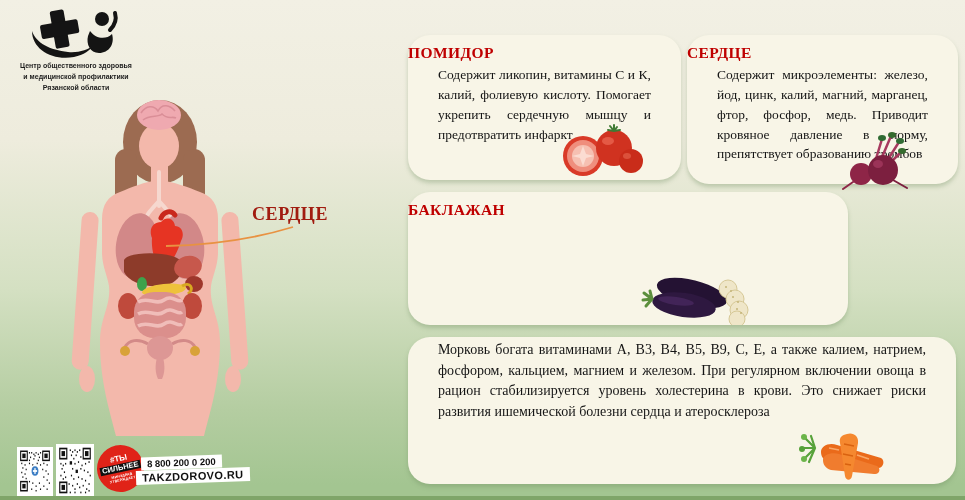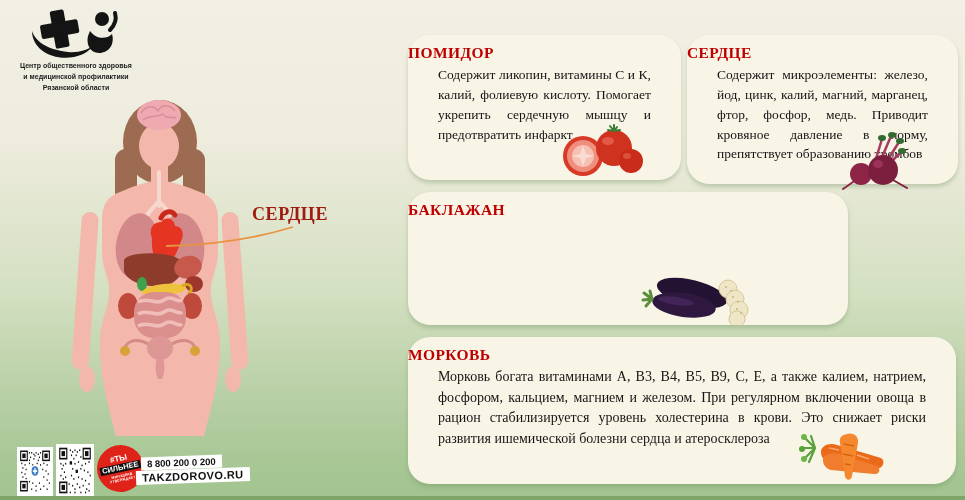--- a/index.html
+++ b/index.html
@@ -187,21 +187,20 @@
           <circle cx="91" cy="18" r="1"></circle>
         <circle cx="93" cy="24" r="1"></circle>
           <circle cx="98" cy="29" r="1"></circle>
         <circle cx="97" cy="36" r="1"></circle>
           <circle cx="101" cy="40" r="1"></circle>
       </g>
     </svg>
   </div>
 
   <div class="card card-wide card-carrot">
-    <div class="card-title">МОРКОВЬ</div>
     <div class="card-text">Морковь богата витаминами А, В3, В4, В5, В9, С, Е, а также калием, натрием, фосфором, кальцием, магнием и железом. При регулярном включении овоща в рацион стабилизируется уровень холестерина в крови. Это снижает риски развития ишемической болезни сердца и атеросклероза</div>
     <svg class="veg veg-carrot" width="95" height="60" viewBox="0 0 95 60">
       <path d="M20,26 L10,16 M20,26 L8,26 M20,26 L10,36 M20,26 L16,14 M20,26 L14,40" stroke="#57a23a" stroke-width="2.2" stroke-linecap="round"></path>
       <circle cx="9" cy="15" r="3" fill="#6cb54a"></circle>
         <circle cx="7" cy="27" r="3" fill="#57a23a"></circle>
         <circle cx="9" cy="37" r="3" fill="#6cb54a"></circle>
       <path d="M26,30 C26,24 34,20 42,23 L86,36 C90,38 89,46 83,46 L34,40 C28,38 26,34 26,30 Z" fill="#ea6a1a"></path>
       <path d="M28,38 C28,33 36,30 44,32 L82,44 C86,46 85,53 79,52 L36,48 C30,46 28,42 28,38 Z" fill="#f07c2e"></path>
       <path d="M52,12 C58,10 64,14 63,21 L57,54 C56,59 51,59 50,54 L45,21 C44,15 47,13 52,12 Z" fill="#f5882f"></path>
       <path d="M49,22 L59,24 M48,32 L58,34 M50,42 L56,43" stroke="#d9620f" stroke-width="1.4"></path>

